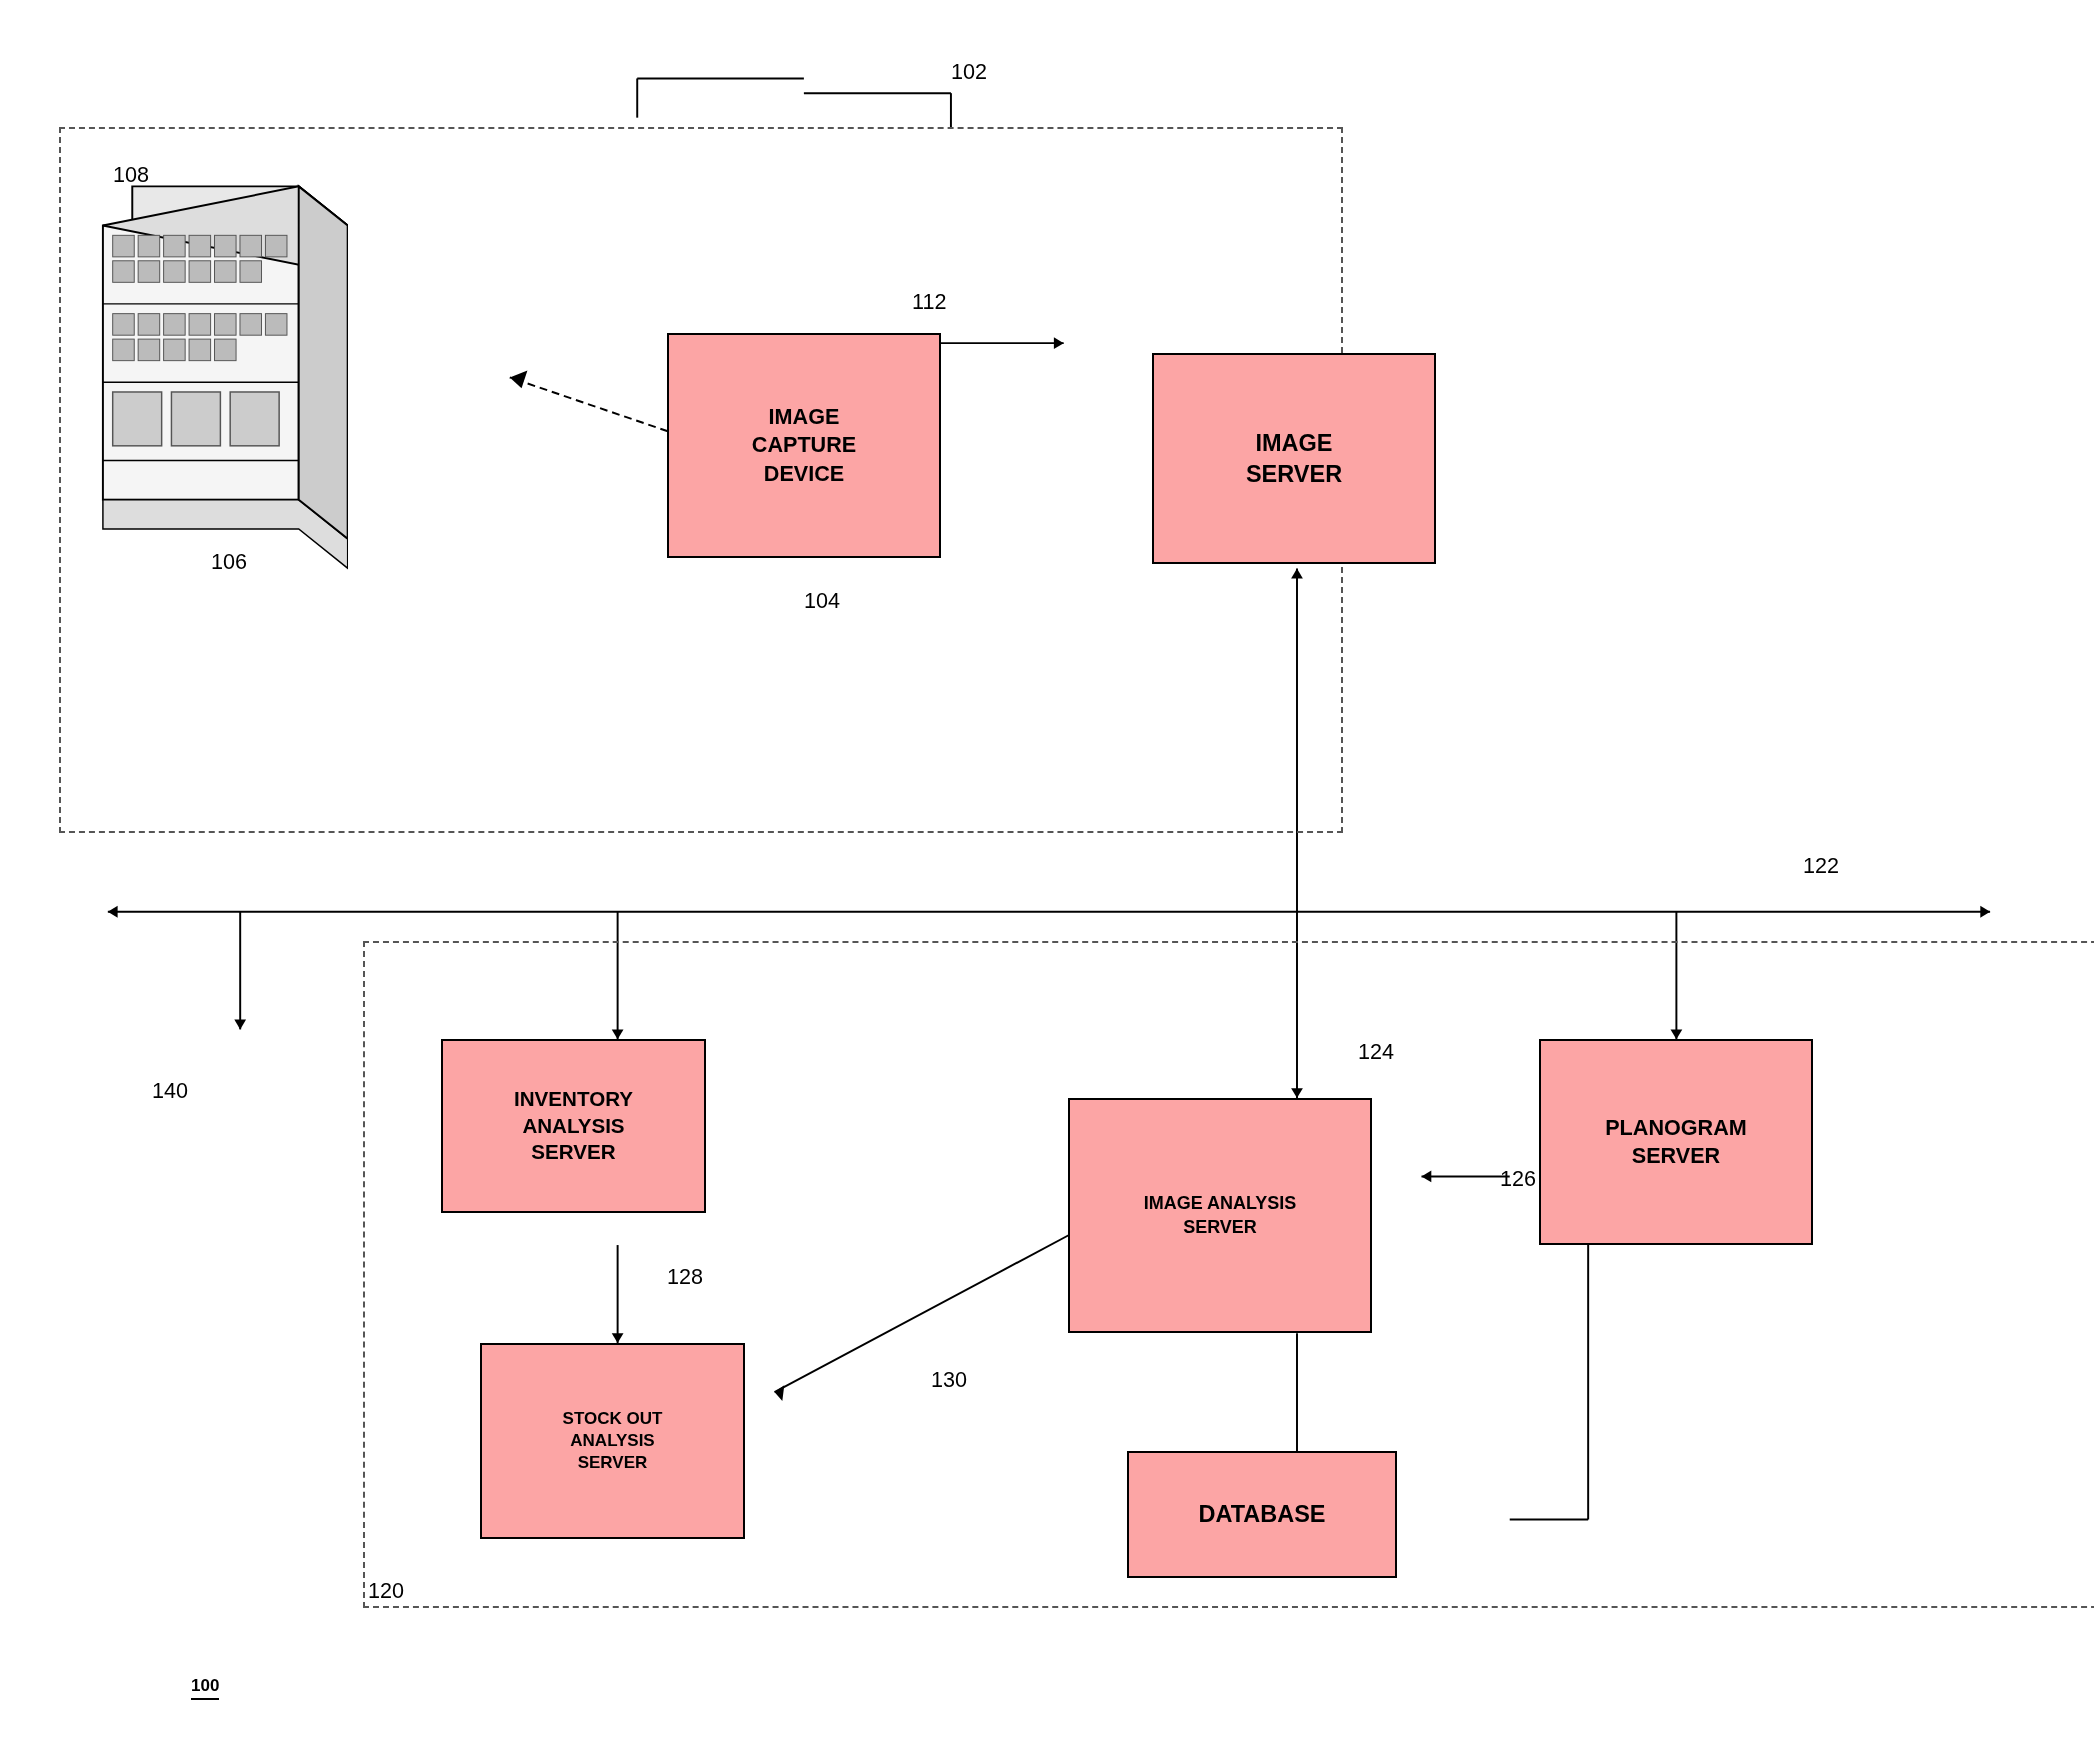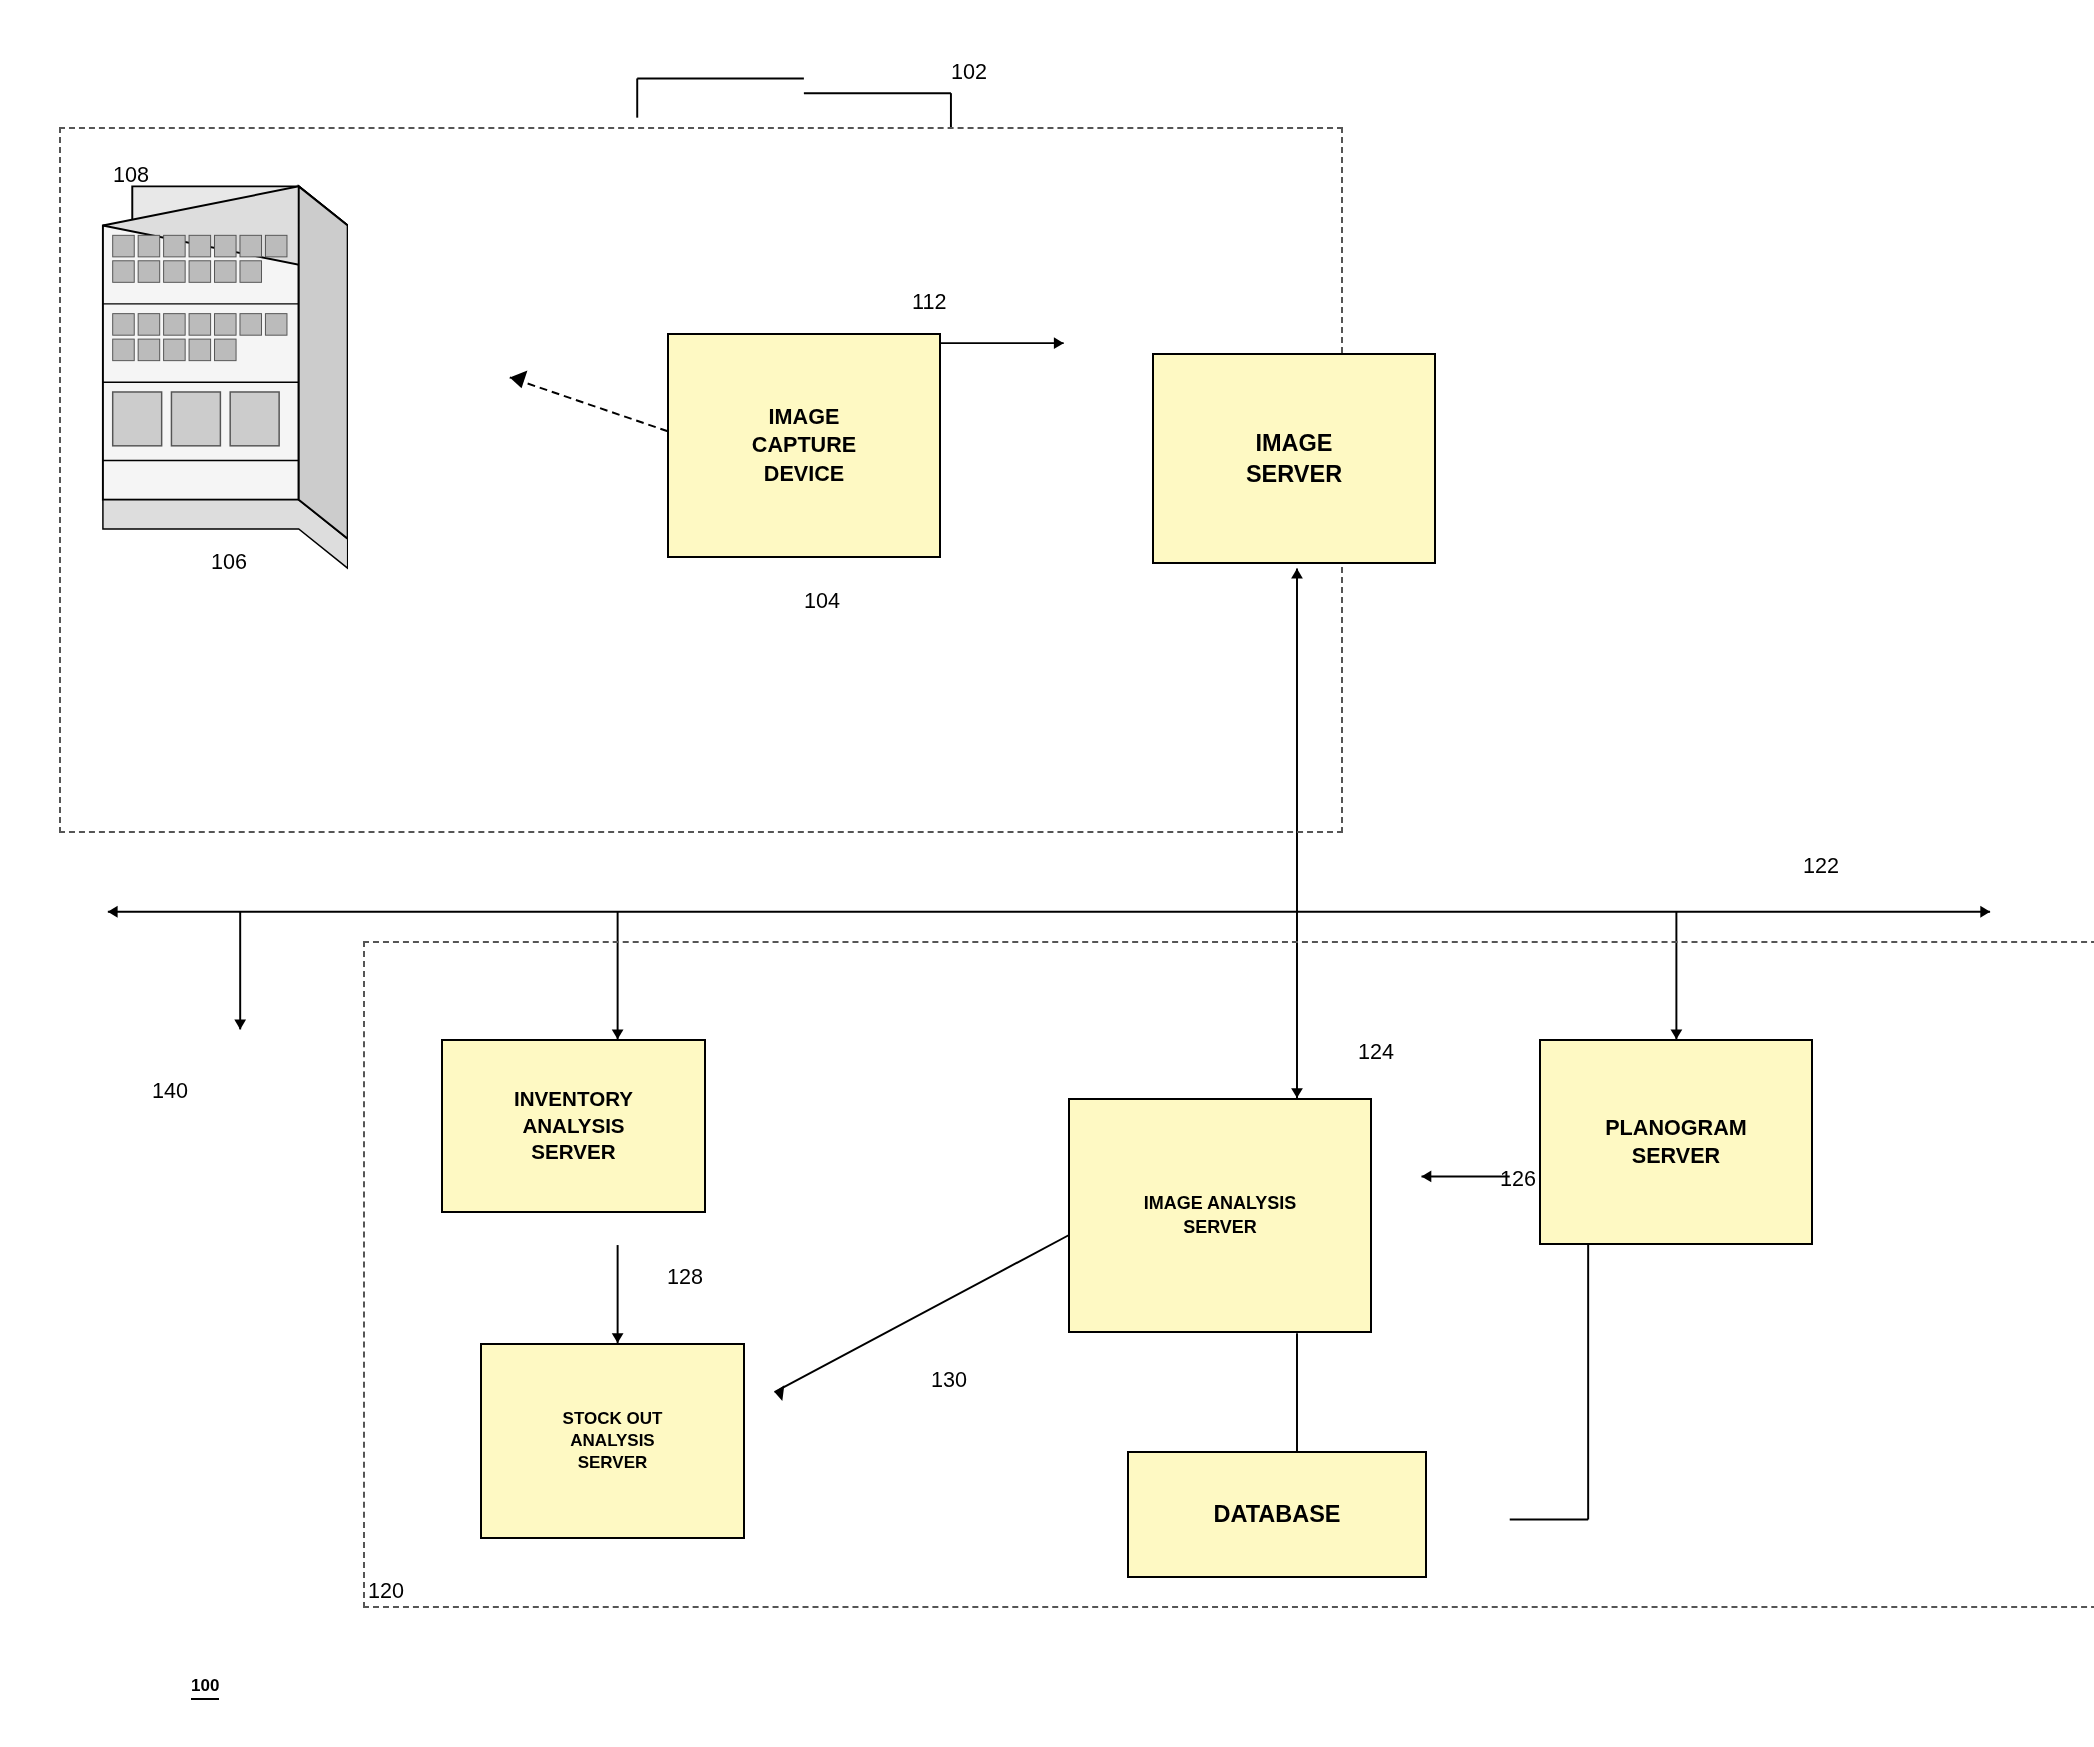--- a/index.html
+++ b/index.html
@@ -16,21 +16,21 @@
       position: absolute;
       top: 0; left: 0;
       width: 2095px;
       height: 1748px;
     }
 
     
     .box {
       position: absolute;
       border: 2px solid #000;
-      background: #fef9c3;
+      background: #fca5a5;
       display: flex;
       align-items: center;
       justify-content: center;
       text-align: center;
       font-size: 21.6px;
       font-weight: bold;
       line-height: 1.3;
       padding: 9.8px;
     }
 
@@ -236,18 +236,18 @@
   <div class="box" style="left:1068px; top:1098px; width:304px; height:235px; font-size:18px;">
     <span style="white-space:pre-line;">IMAGE ANALYSIS
 SERVER</span>
   </div>
 
   <div class="box" style="left:1539px; top:1039px; width:274px; height:206px; font-size:21.6px;">
     <span style="white-space:pre-line;">PLANOGRAM
 SERVER</span>
   </div>
 
-  <div class="box" style="left:1127px; top:1451px; width:300px; height:127px; font-size:23.5px;">
+  <div class="box" style="left:1127px; top:1451px; width:270px; height:127px; font-size:23.5px;">
     <span>DATABASE</span>
   </div>
 
 </div>
 
 
 </body></html>

